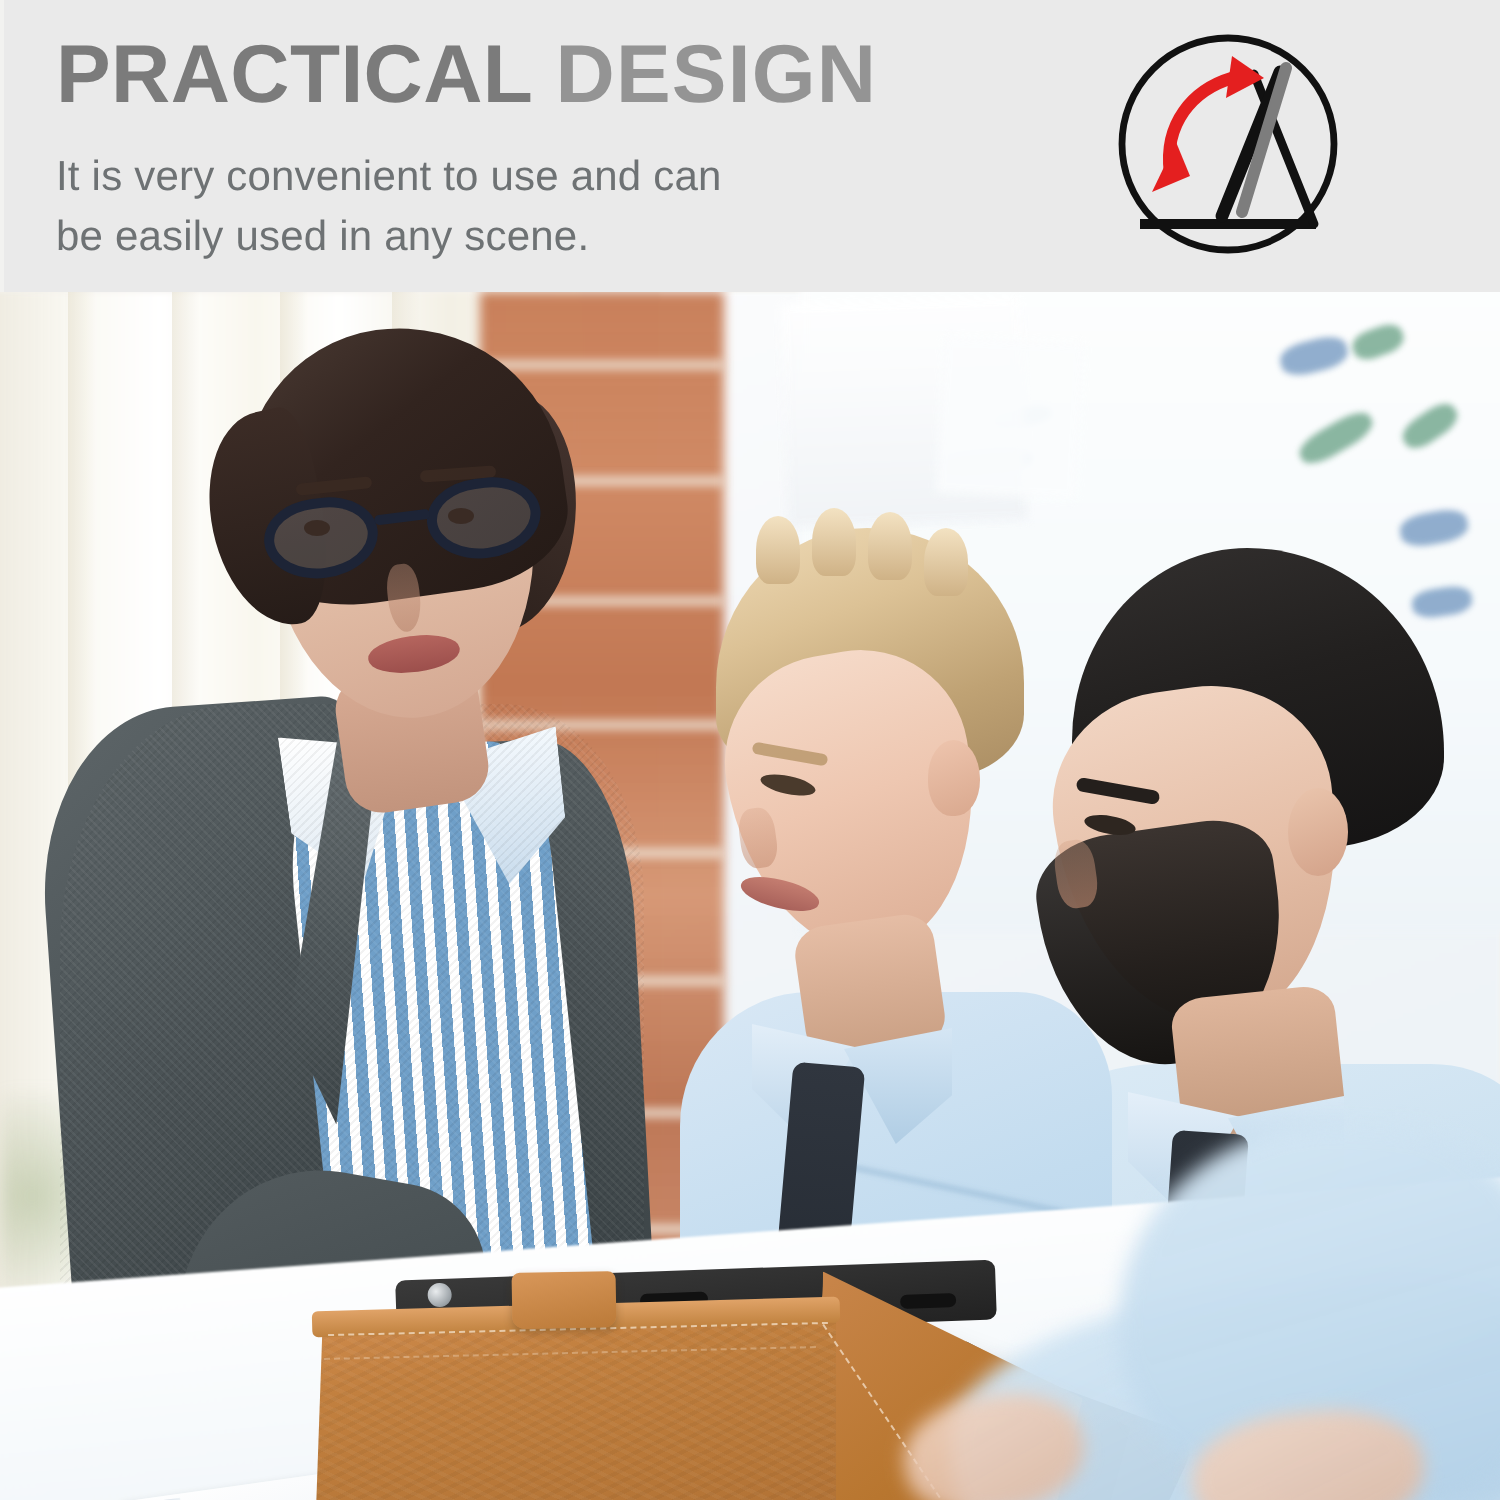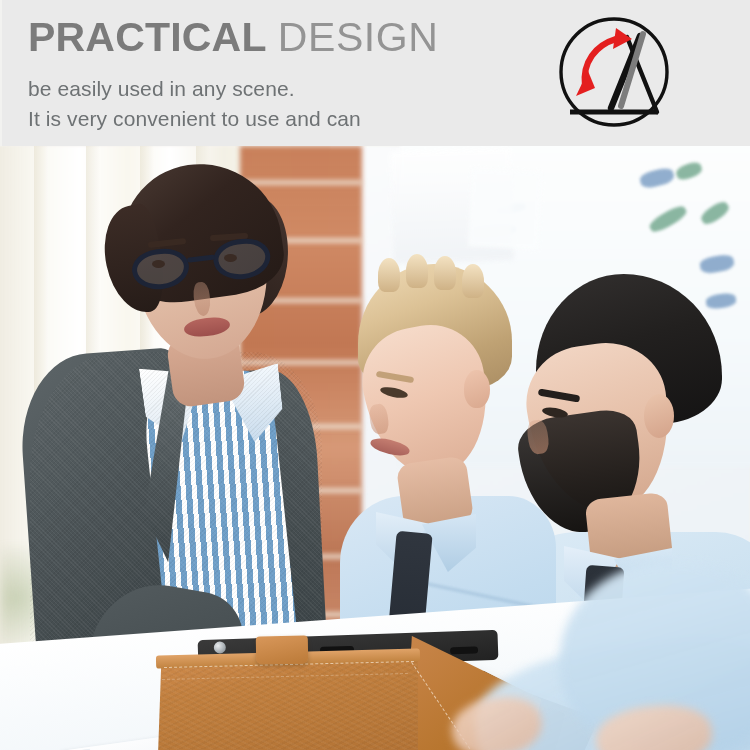--- a/index.html
+++ b/index.html
@@ -32,21 +32,21 @@
     line-height:1;
     font-size:41px;
     letter-spacing:-0.3px;
   }
   .title-strong {
     font-weight:700;
     color:#7b7b7b;
     letter-spacing:0.2px;
   }
   .title-light {
-    font-weight:400;
+    font-weight:700;
     color:#949494;
     letter-spacing:0.6px;
   }
   .subtitle {
     margin-top:16px;
     font-size:21px;
     line-height:1.42;
     color:#6e7274;
     font-weight:400;
     letter-spacing:0.1px;
@@ -547,22 +547,22 @@
 
 <div id="page">
 
   <div class="header-band">
 
     <div class="header-text-col">
       <div class="title-line">
         <span class="title-strong">PRACTICAL</span><span>&nbsp;</span><span class="title-light">DESIGN</span>
       </div>
       <div class="subtitle">
+        <div>It is very convenient to use and can</div>
         <div>be easily used in any scene.</div>
-        <div>It is very convenient to use and can</div>
       </div>
     </div>
 
     <div class="header-icon">
       <svg viewBox="0 0 120 120" xmlns="http://www.w3.org/2000/svg">
 
         <circle cx="60" cy="60" r="53" fill="none" stroke="#111111" stroke-width="3.4"></circle>
 
         <line x1="16" y1="100" x2="104" y2="100" stroke="#111111" stroke-width="5" stroke-linecap="butt"></line>
 

